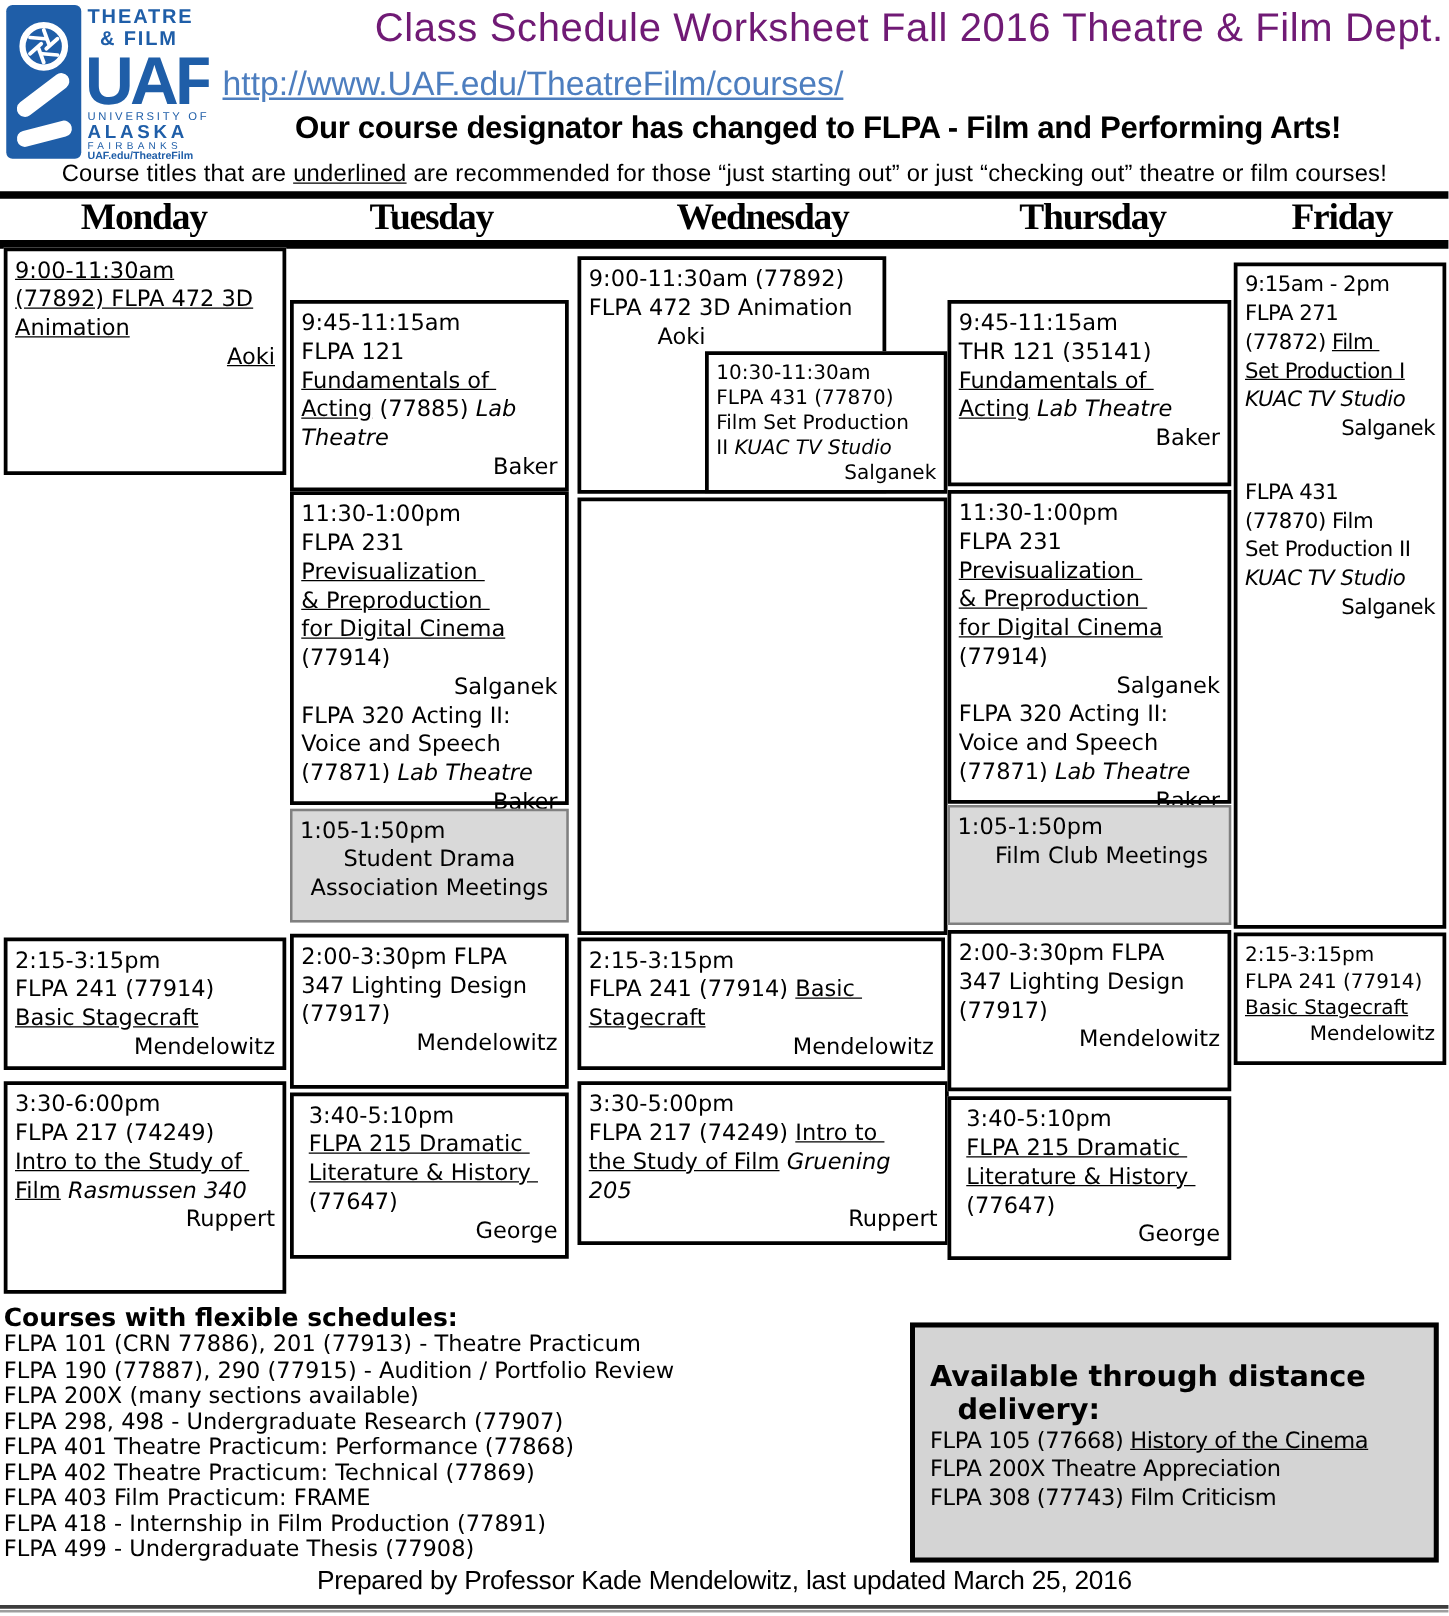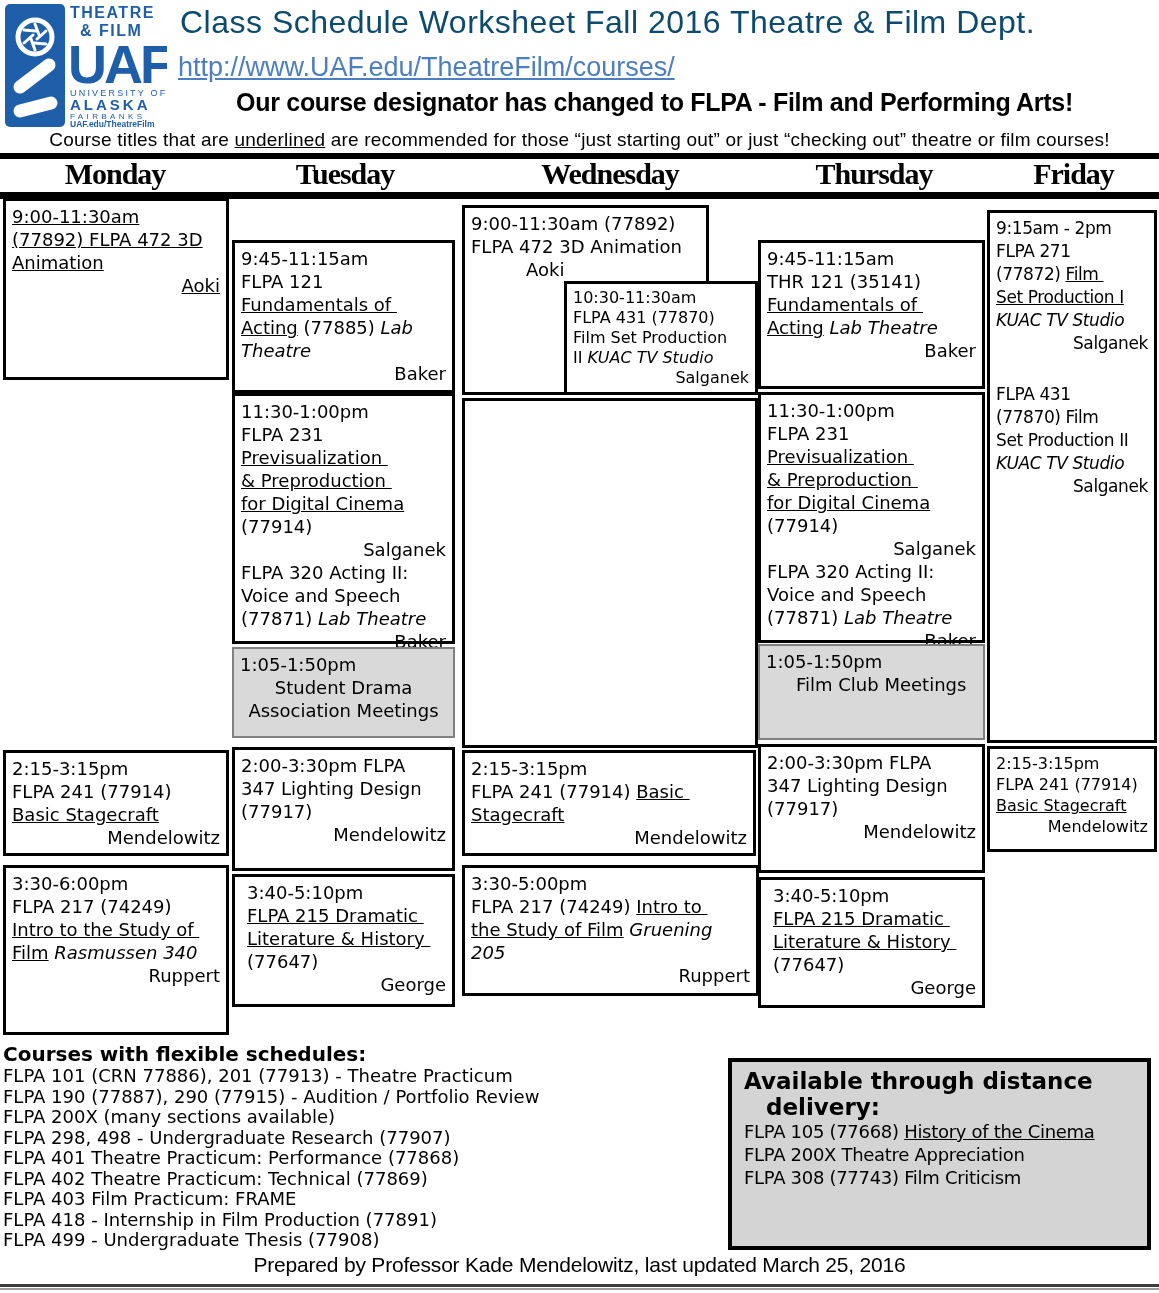--- a/index.html
+++ b/index.html
@@ -1,22 +1,22 @@
 <!DOCTYPE html>
 <html><head>
 <meta charset="utf-8">
 <style>
   html,body{margin:0;padding:0;background:#fff;}
   .page{position:relative;width:1159px;height:1293px;background:#fff;overflow:hidden;
         font-family:"DejaVu Sans",sans-serif;color:#000;}
 
   
   .logo{position:absolute;left:4px;top:3px;width:163px;height:125px;}
-  .hdr-title{position:absolute;left:180px;top:4px;width:975px;text-align:left;
-             font-family:"Liberation Sans",sans-serif;font-size:32px;letter-spacing:.5px;color:#0c4a6e;white-space:nowrap;}
+  .hdr-title{position:absolute;left:180px;top:4px;width:975px;text-align:right;
+             font-family:"Liberation Sans",sans-serif;font-size:32px;letter-spacing:.5px;color:#701a75;white-space:nowrap;}
   .hdr-url{position:absolute;left:178px;top:52px;font-family:"Liberation Sans",sans-serif;
            font-size:27px;color:#4d7ebf;text-decoration:underline;white-space:nowrap;}
   .hdr-designator{position:absolute;left:150px;top:88px;width:1009px;text-align:center;
            font-family:"Liberation Sans",sans-serif;font-weight:bold;font-size:25px;letter-spacing:-.3px;white-space:nowrap;}
   .hdr-note{position:absolute;left:0;top:129px;width:1159px;text-align:center;
            font-family:"Liberation Sans",sans-serif;font-size:19px;letter-spacing:.2px;}
   .hdr-note .line{white-space:nowrap;}
 
   .rule{position:absolute;left:0;width:1159px;background:#000;}
   .rule-top{top:153px;height:6px;}
@@ -60,21 +60,21 @@
   #b-fri-1{left:987px;top:210px;width:170px;height:533px;font-size:17px;letter-spacing:-.4px;line-height:23px;}
   #b-fri-2{left:987px;top:746px;width:170px;height:106px;font-size:16px;line-height:21px;}
 
   
   .flex-head{position:absolute;left:3px;top:1042px;font-weight:bold;font-size:20px;white-space:nowrap;}
   .flex-list{position:absolute;left:3px;top:1066px;font-size:18px;line-height:20.5px;}
   .flex-list div{white-space:nowrap;}
 
   .distance{position:absolute;left:728px;top:1058px;width:423px;height:192px;box-sizing:border-box;
             background:#d4d4d4;border:4px solid #000;padding:6px 12px;}
-  .dist-h1{font-weight:bold;font-size:23px;line-height:26px;white-space:nowrap;}
+  .dist-h1{font-weight:bold;font-size:23px;line-height:26px;white-space:nowrap;margin-top:21px;}
   .dist-h2{font-weight:bold;font-size:23px;line-height:26px;padding-left:22px;white-space:nowrap;}
   .dist-items{font-size:18px;line-height:23px;letter-spacing:-.3px;}
   .dist-items .line{white-space:nowrap;}
 
   .footer{position:absolute;left:0;top:1253px;width:1159px;text-align:center;
           font-family:"Liberation Sans",sans-serif;font-size:21px;letter-spacing:-.2px;}
   .bar1{position:absolute;left:0;top:1284px;width:1159px;height:3px;background:#3d3d3d;}
   .bar2{position:absolute;left:0;top:1288px;width:1159px;height:2px;background:#9e9e9e;}
 </style>
 </head>

